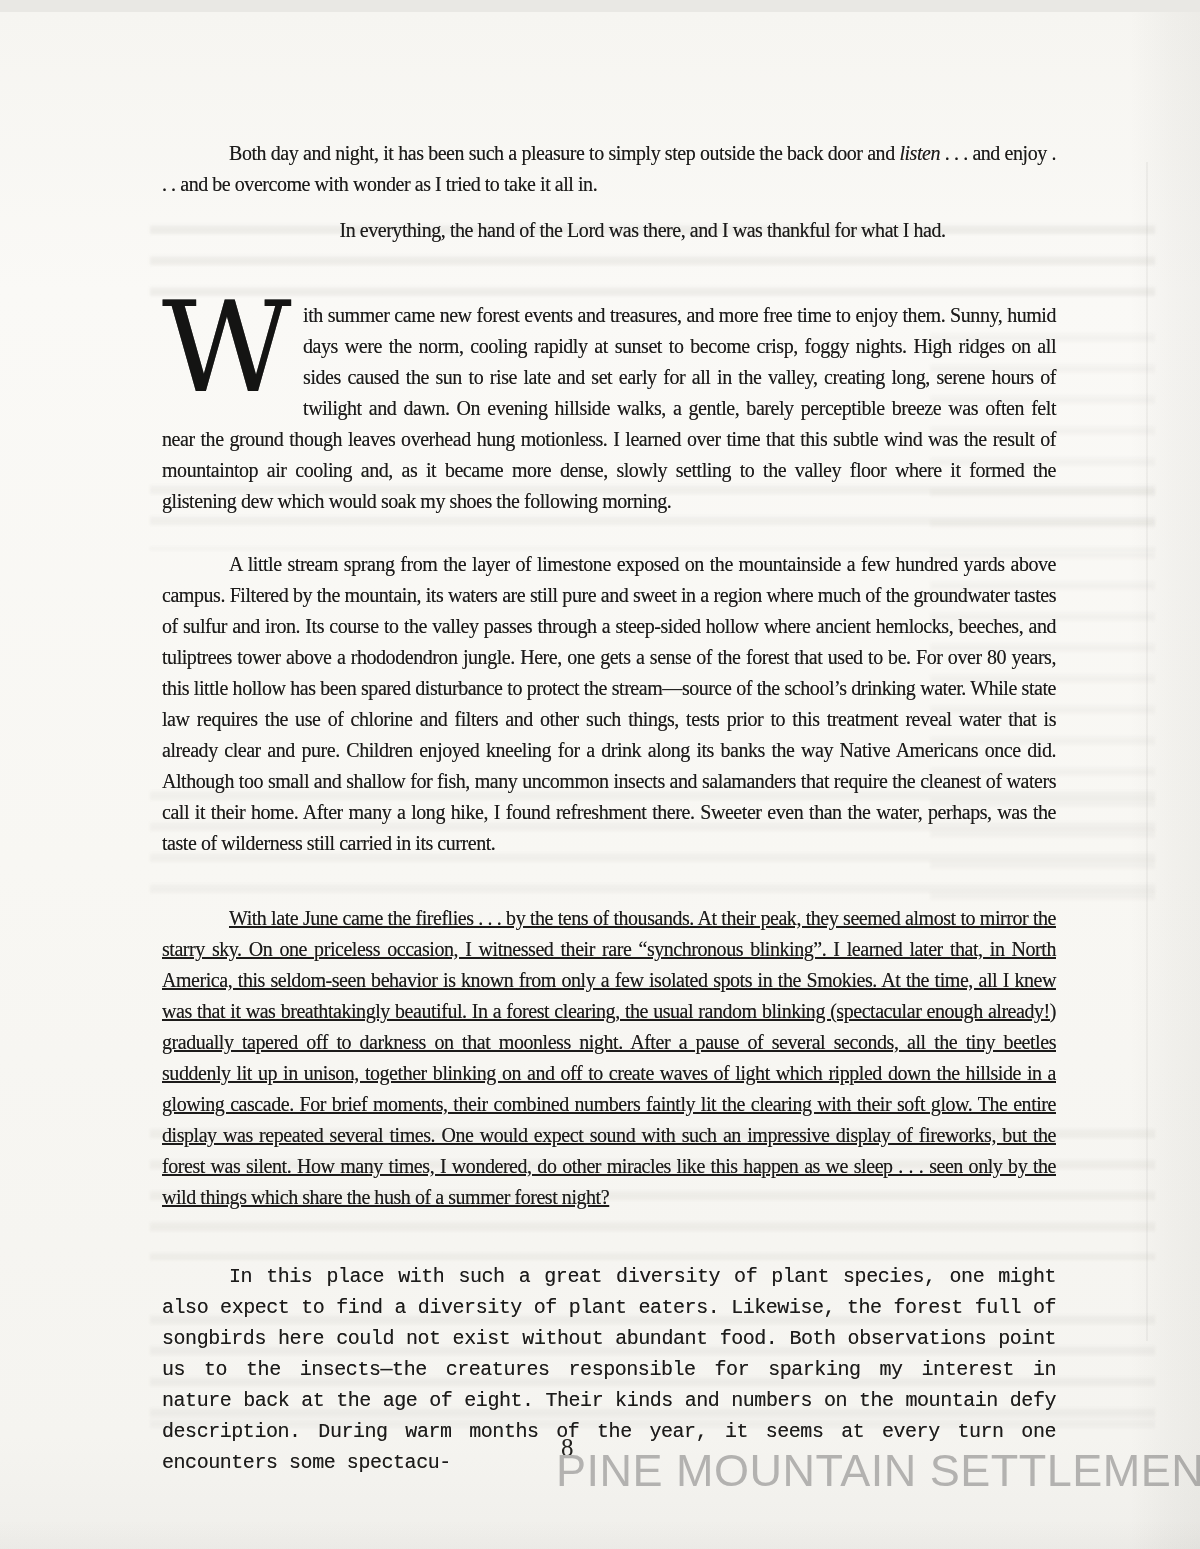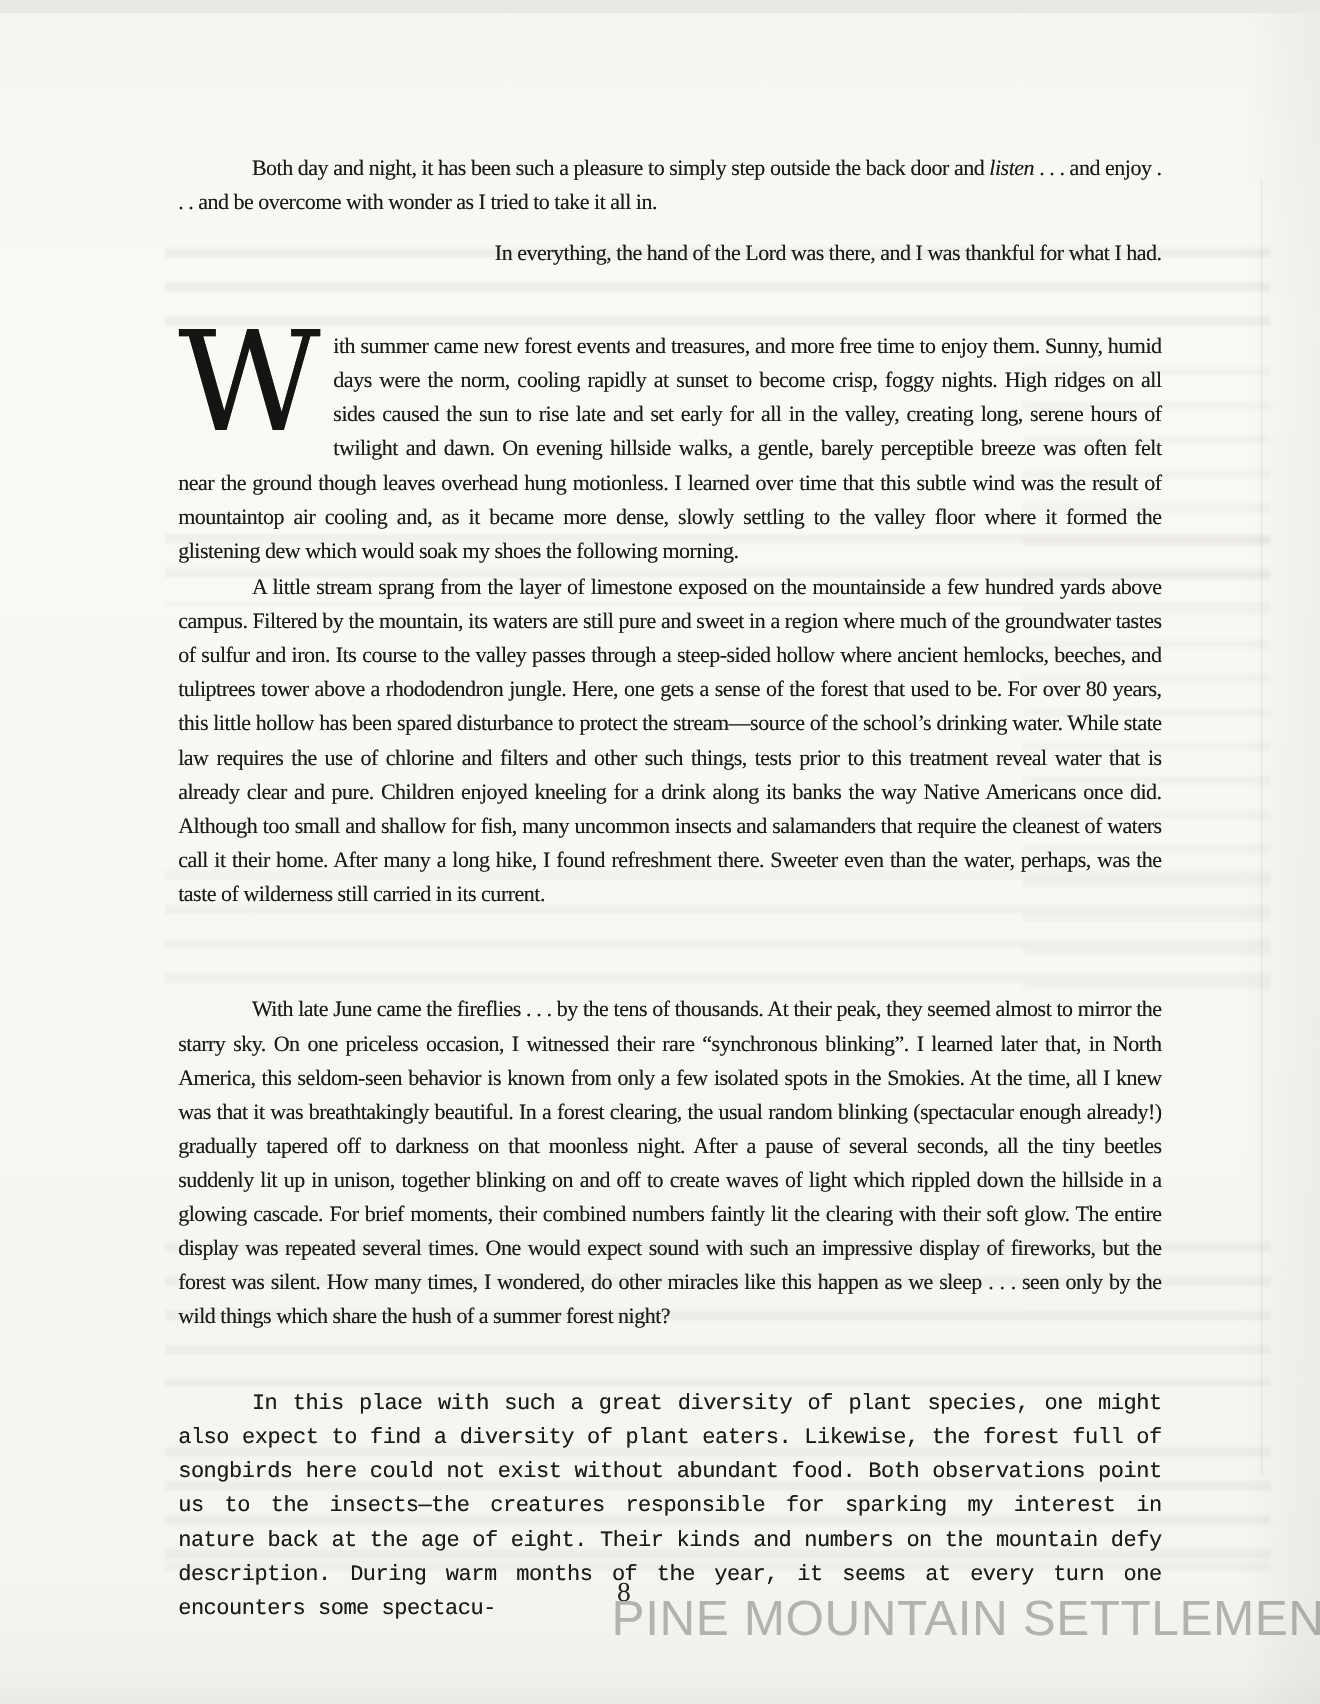--- a/index.html
+++ b/index.html
@@ -49,24 +49,24 @@
   .gright{left:930px;width:225px;top:300px;height:590px;opacity:.55;}
   
   .para{
     position:absolute;left:162px;width:894px;margin:0;
     font-size:20px;line-height:31px;letter-spacing:-0.45px;
     text-align:justify;
     text-shadow:0 0 0.4px rgba(20,20,18,0.55);
   }
   .indent{text-indent:67px;}
   .p1{top:126px;}
-  .p2{top:203px;text-align:right;}
+  .p2{top:203px;text-align:center;}
   .p3{top:288px;}
-  .p4{top:507px;}
-  .p5{top:891px;}
+  .p4{top:537px;}
+  .p5{top:891px;text-decoration:underline;}
   .p6{top:1249px;font-family:Liberation Mono, monospace;}
   .dropcap{
     float:left;
     font-family:"DejaVu Serif", serif;
     font-size:126px;line-height:90px;height:92px;
     margin:3px 12px 0 0;
     color:#141413;
     text-shadow:0 0 0.5px rgba(0,0,0,0.6);
   }
   .pagenum{

